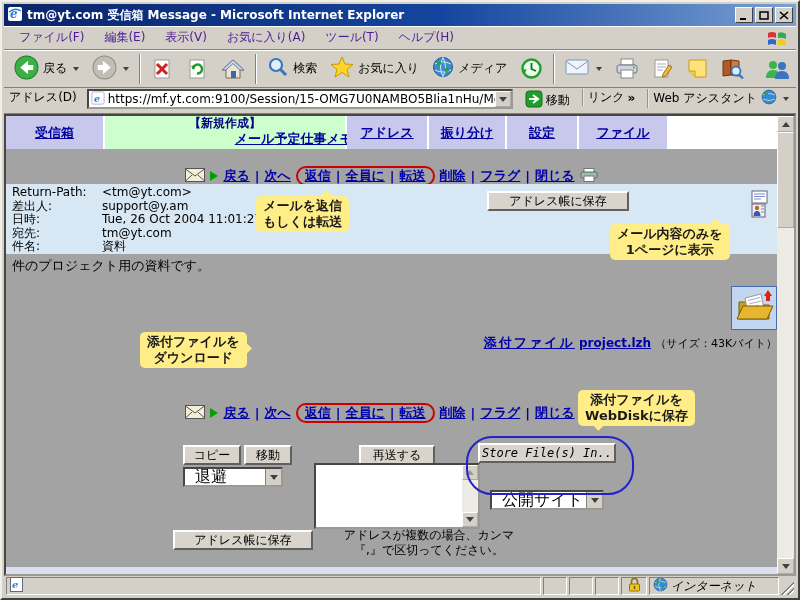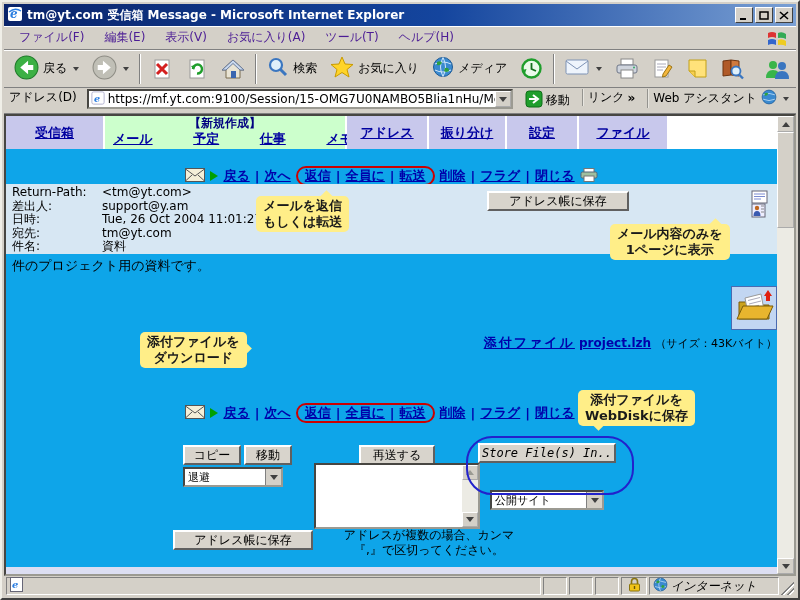--- a/index.html
+++ b/index.html
@@ -49,39 +49,39 @@
   .addr-drop { width:16px; height:16px; background:#d4d0c8; border:1px outset #fff;
                display:flex; align-items:center; justify-content:center; flex:none; }
   .go-btn { display:flex; align-items:center; gap:3px; padding:1px 4px; white-space:nowrap; }
   .links-zone { display:flex; align-items:center; gap:3px; padding:0 4px; white-space:nowrap;
                 border-left:2px groove #e8e6e0; }
   .assist-zone { display:flex; align-items:center; gap:4px; padding:0 4px; white-space:nowrap;
                  border-left:2px groove #e8e6e0; }
 
   
   .content { position:absolute; top:112px; left:2px; right:2px; bottom:22px;
-             background:#0ea5e9; border:2px inset #9b9a92; }
+             background:#a3a3a3; border:2px inset #9b9a92; }
   .page { position:absolute; top:0; left:0; right:17px; bottom:0; overflow:hidden; }
   .scrollbar { position:absolute; top:0; right:0; bottom:0; width:17px; background:#ecebe4; }
   .sb-btn { position:absolute; left:0; width:17px; height:16px; background:#d4d0c8;
             border:1px outset #fff; display:flex; align-items:center; justify-content:center; }
   .sb-thumb { position:absolute; left:0; top:16px; width:17px; height:96px; background:#d4d0c8;
               border:1px outset #fff; }
   .tri-up { width:0; height:0; border-left:4px solid transparent; border-right:4px solid transparent;
             border-bottom:5px solid #404040; }
   .tri-down { width:0; height:0; border-left:4px solid transparent; border-right:4px solid transparent;
               border-top:5px solid #404040; }
 
   
   .navbar { position:absolute; top:0; left:0; right:0; height:33px; display:flex; background:#fff; }
   .nav-cell { background:#c8c8ec; display:flex; align-items:center; justify-content:center;
               margin-right:2px; }
   .nav-green { background:#ccffcc; display:flex; flex-direction:column; align-items:center;
                justify-content:center; margin-right:2px; }
-  .nav-green-row { display:flex; width:100%; justify-content:space-between;margin-left:16px; }
+  .nav-green-row { display:flex; width:100%; justify-content:flex-end;margin-left:16px; }
   .navlink { color:#0000a0; font-weight:bold; text-decoration:underline; font-size:13px; white-space:nowrap; }
   .nav-head { color:#000080; font-weight:bold; font-size:12px; line-height:13px; }
 
   
   .msgbar { position:absolute; left:0; right:0; height:20px; display:flex; align-items:center;
             justify-content:center; gap:5px; white-space:nowrap; }
   .mlink { color:#0000aa; font-weight:bold; text-decoration:underline; font-size:13px; }
   .msep  { color:#0000aa; font-weight:bold; font-size:13px; }
   .red-oval { display:flex; align-items:center; gap:5px; border:2px solid #cc0000;
               border-radius:11px; padding:0 7px; height:20px; }
@@ -119,21 +119,21 @@
   .attach-size { font-size:11px; color:#000; }
 
   
   .f-copy   { position:absolute; top:329px; left:177px; width:58px; height:20px; }
   .f-move   { position:absolute; top:329px; left:238px; width:48px; height:20px; }
   .f-resend { position:absolute; top:329px; left:353px; width:76px; height:20px; }
   .f-store  { position:absolute; top:327px; left:472px; width:138px; height:20px; font-family:"DejaVu Sans Mono",monospace; font-size:12px;font-style:italic;}
   .f-save2  { position:absolute; top:414px; left:167px; width:140px; height:20px; }
   .select3d { position:absolute; height:20px; background:#fff; border:2px inset #9b9a92;
               display:flex; align-items:center; }
-  .select3d .sel-text { flex:1; padding-left:3px; font-size:11px; white-space:nowrap; overflow:hidden; }
+  .select3d .sel-text { flex:1; padding-left:10px; font-size:16px; white-space:nowrap; overflow:hidden; }
   .sel-btn { width:16px; height:100%; background:#d4d0c8; border-left:1px solid #808080;
              display:flex; align-items:center; justify-content:center; flex:none; }
   .f-archive { top:351px; left:177px; width:100px; }
   .f-site    { top:350px; left:484px; width:114px;margin-top:24px; }
   .f-textarea { position:absolute; top:347px; left:308px; width:166px; height:66px;
                 background:#fff; border:2px inset #9b9a92; }
   .ta-sb { position:absolute; top:0; right:0; bottom:0; width:16px; background:#ecebe4; }
   .ta-btn { position:absolute; right:0; width:16px; height:15px; background:#d4d0c8;
             border:1px outset #fff; display:flex; align-items:center; justify-content:center; }
   .blue-oval { position:absolute; top:320px; left:460px; width:168px; height:59px;

